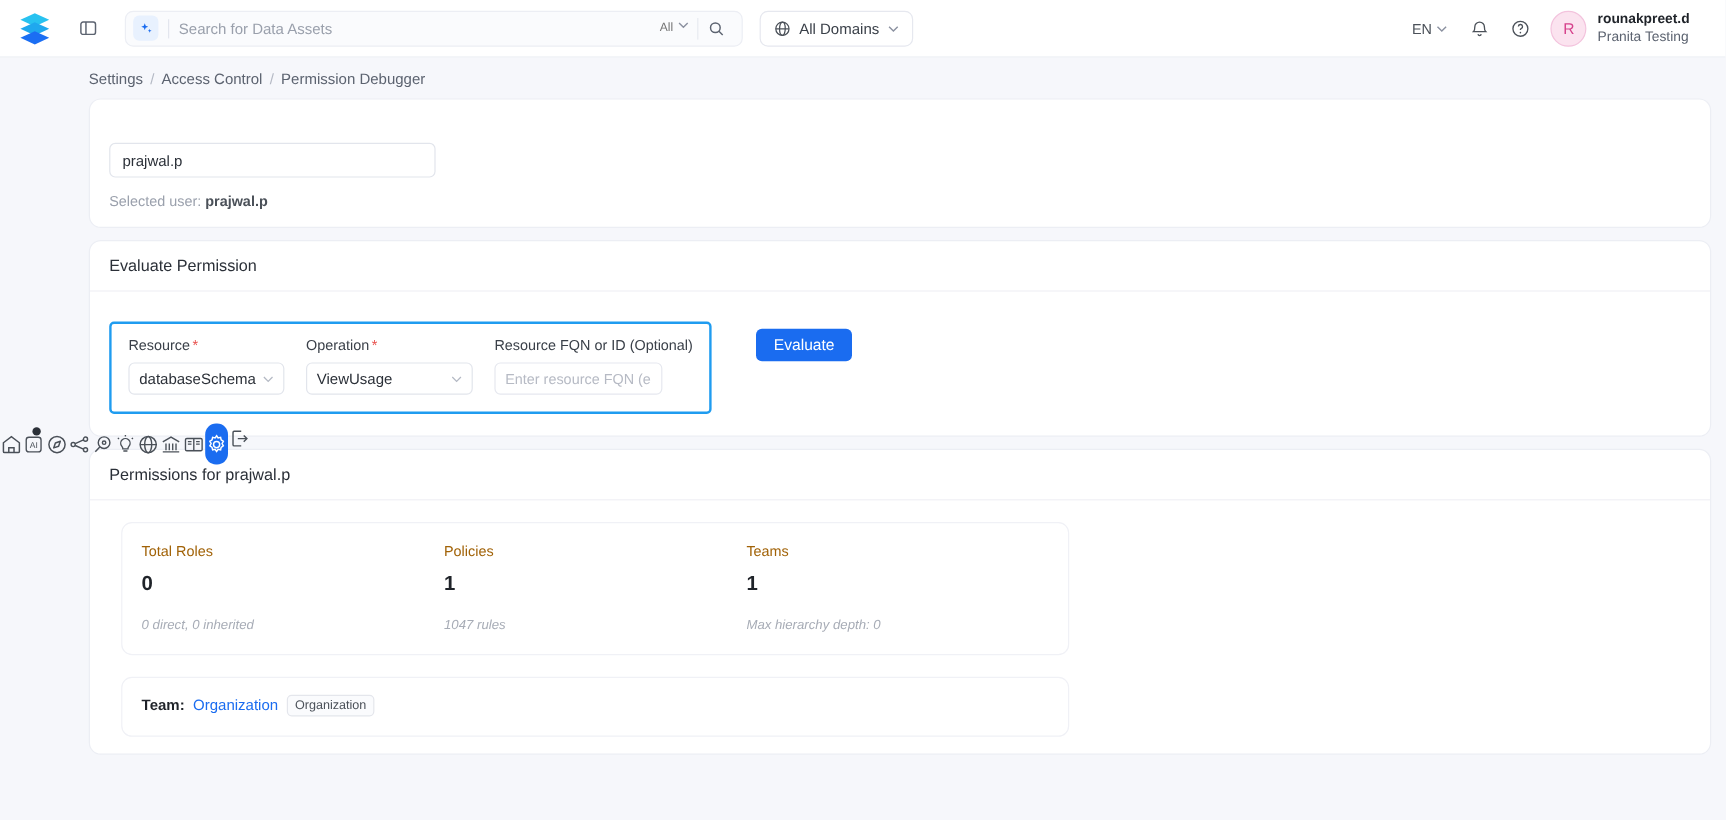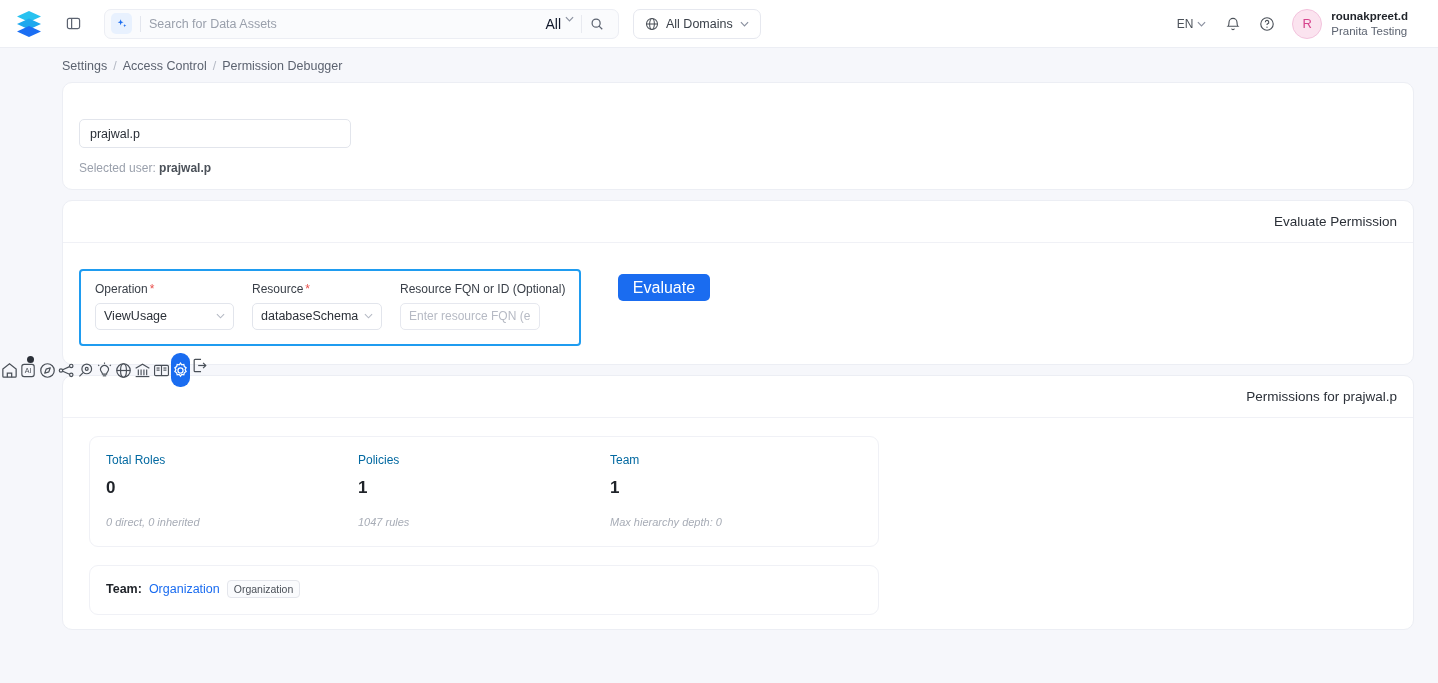--- a/index.html
+++ b/index.html
@@ -33,22 +33,22 @@
     width: 21px; height: 21px; border-radius: 5px; background: #e8f1fe;
     display: flex; align-items: center; justify-content: center; flex: 0 0 auto;
   }
   .searchsep { width: 1px; height: 16px; background: #e3e6ee; margin: 0 8px; }
   .searchinput {
     flex: 1; border: none; outline: none; background: transparent;
     font-size: 12.5px; color: #37352f; font-family: inherit;
   }
   .searchinput::placeholder { color: #9aa0ac; }
   .all-sel {
-    display: flex; align-items: flex-start; gap: 4px; font-size: 14px;
-    color: #0f172a; padding: 0 7px; cursor: pointer; white-space: nowrap;
+    display: flex; align-items: flex-start; gap: 4px; font-size: 10px;
+    color: #737373; padding: 0 7px; cursor: pointer; white-space: nowrap;
   }
   .vsep { width: 1px; height: 18px; background: #e8eaf0; }
   .search-btn {
     width: 30px; height: 26px; display: flex; align-items: center; justify-content: center;
     cursor: pointer;
   }
   .domain-btn {
     margin-left: 14px; height: 30px; padding: 0 11px;
     border: 1px solid #e6e8ef; border-radius: 7px; background: #fff;
     display: flex; align-items: center; gap: 7px; font-size: 12.5px;
@@ -88,39 +88,38 @@
   .rail-item:first-child { margin-top: 9px; }
   .rail-item.active { background: #1a6cf0; color: #fff; }
   .rail-badge {
     position: absolute; right: 4px; top: 3px; width: 7px; height: 7px;
     border-radius: 50%; background: #2b3038;
   }
   .rail-spacer { flex: 1; }
 
   
   .main {
-    position: absolute; left: 42px; top: 48px; width: 1380px; height: 635px;
+    position: absolute; left: 54px; top: 48px; width: 1380px; height: 635px;
     overflow: hidden;
   }
   .breadcrumb {
     padding: 11px 0 9px 20px; font-size: 12.5px; color: #5c6370;
     display: flex; align-items: center; gap: 6px;
   }
   .crumb { cursor: pointer; }
   .crumb-sep { color: #b4b9c4; }
 
   .card {
     margin: 0 8px 10px 20px; background: #fff;
     border: 1px solid #eceef4; border-radius: 10px;
   }
   .card-pad { padding: 16px 16px 14px 16px; }
   .card-head {
     padding: 13px 16px; font-size: 13.5px; color: #2b3038;
     border-bottom: 1px solid #f0f1f6;
-    text-align: right;
   }
   .card-title-strong { font-weight: bold; font-size: 13px; color: #1f2329; }
 
   .textfield {
     width: 272px; height: 29px; border: 1px solid #e2e5ec; border-radius: 5px;
     padding: 0 10px; font-size: 12.5px; color: #2b3038; background: #fff;
     outline: none; font-family: inherit;
   }
   .subtext { margin-top: 13px; font-size: 12px; color: #9aa0ac; }
   .subtext b { color: #4b5159; font-weight: bold; }
@@ -143,36 +142,36 @@
   .fqn-input {
     width: 140px; height: 27px; border: 1px solid #e6e8ef; border-radius: 5px;
     padding: 0 8px; font-size: 12px; color: #2b3038; background: #fff;
     outline: none; font-family: inherit;
   }
   .fqn-input::placeholder { color: #b6bac4; }
 
   .eval-btn {
     margin: 17px 0 0 16px; height: 27px; padding: 0 15px;
     background: #1a6cf0; color: #fff; border: none; border-radius: 5px;
-    font-size: 16px; cursor: pointer; font-family: inherit;
+    font-size: 13px; cursor: pointer; font-family: inherit;
   }
 
   .inner-card {
     margin: 18px 16px 14px 26px; width: 790px;
     border: 1px solid #f0f1f6; border-radius: 9px; background: #fff;
   }
   .inner-head {
     padding: 13px 16px; font-size: 13px; color: #2b3038;
     border-bottom: 1px solid #f2f3f7; font-weight: bold;
   }
   .summary-grid {
     display: flex; padding: 16px 16px 18px 16px;
   }
   .summary-col { width: 258px; }
-  .s-label { font-size: 12px; color: #0369a1; }
+  .s-label { font-size: 12px; color: #a16207; }
   .s-value { font-size: 17px; font-weight: bold; color: #1f2329; margin-top: 11px; }
   .s-note  { font-size: 11px; color: #a7acb6; margin-top: 18px; font-style: italic; }
 
   .team-body { padding: 14px 16px 16px 16px; }
   .team-row { display: flex; align-items: center; gap: 7px; font-size: 12.5px; }
   .team-key { font-weight: bold; color: #1f2329; }
   .team-link { color: #1a6cf0; cursor: pointer; }
   .team-tag {
     border: 1px solid #e4e6ec; border-radius: 4px; background: #fafbfd;
     font-size: 10.5px; color: #4b5159; padding: 2px 6px;
@@ -380,46 +379,46 @@
           <span>Selected user: </span><b>prajwal.p</b>
         </div>
       </div>
     </div>
 
     <div class="card">
       <div class="card-head">Evaluate Permission</div>
       <div style="padding:14px 0 18px 0">
 
         <div class="highlight-box">
+
+          <div>
+            <div class="field-label">
+              <span>Resource</span><span class="req">*</span>
+            </div>
+            <div class="select">
+              <span>databaseSchema</span>
+              <svg width="9" height="6" viewBox="0 0 10 6" fill="none" stroke="#b4b9c4" stroke-width="1.2">
+                  <path d="M1 1 L5 5 L9 1"></path>
+                </svg>
+            </div>
+          </div>
 
           <div>
             <div class="field-label">
               <span>Operation</span><span class="req">*</span>
             </div>
             <div class="select wide">
               <span>ViewUsage</span>
               <svg width="9" height="6" viewBox="0 0 10 6" fill="none" stroke="#b4b9c4" stroke-width="1.2">
                   <path d="M1 1 L5 5 L9 1"></path>
                 </svg>
             </div>
           </div>
 
           <div>
-            <div class="field-label">
-              <span>Resource</span><span class="req">*</span>
-            </div>
-            <div class="select">
-              <span>databaseSchema</span>
-              <svg width="9" height="6" viewBox="0 0 10 6" fill="none" stroke="#b4b9c4" stroke-width="1.2">
-                  <path d="M1 1 L5 5 L9 1"></path>
-                </svg>
-            </div>
-          </div>
-
-          <div>
             <div class="field-label">Resource FQN or ID (Optional)</div>
             <input class="fqn-input" placeholder="Enter resource FQN (e.g...." style="">
           </div>
         </div>
 
         <button class="eval-btn">Evaluate</button>
       </div>
     </div>
 
     <div class="card">
@@ -434,21 +433,21 @@
             <div class="s-note">0 direct, 0 inherited</div>
           </div>
 
           <div class="summary-col">
             <div class="s-label">Policies</div>
             <div class="s-value">1</div>
             <div class="s-note">1047 rules</div>
           </div>
 
           <div class="summary-col">
-            <div class="s-label">Team</div>
+            <div class="s-label">Teams</div>
             <div class="s-value">1</div>
             <div class="s-note">Max hierarchy depth: 0</div>
           </div>
         </div>
       </div>
 
       <div class="inner-card">
         <div class="team-body">
           <div class="team-row">
             <span class="team-key">Team:</span>

